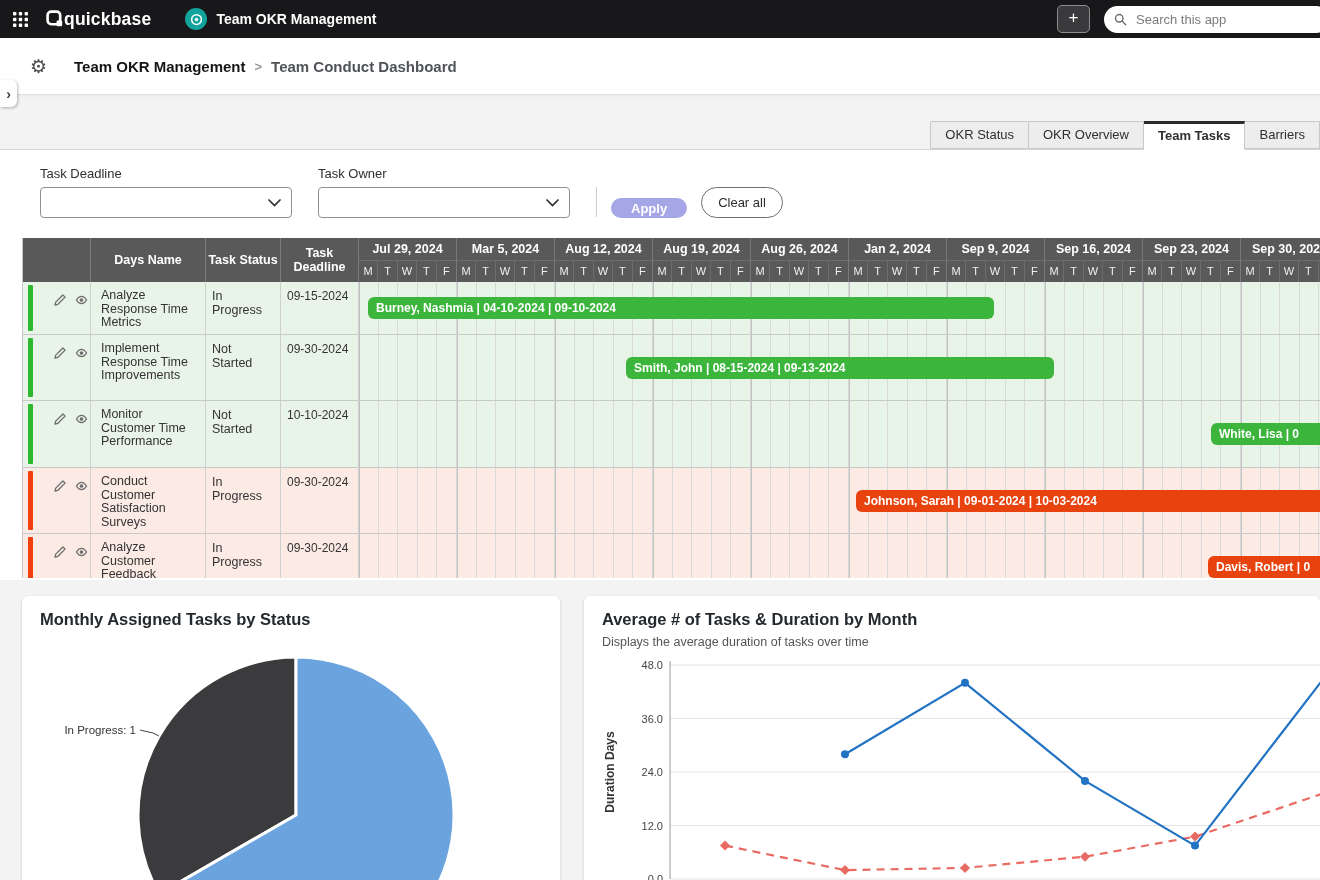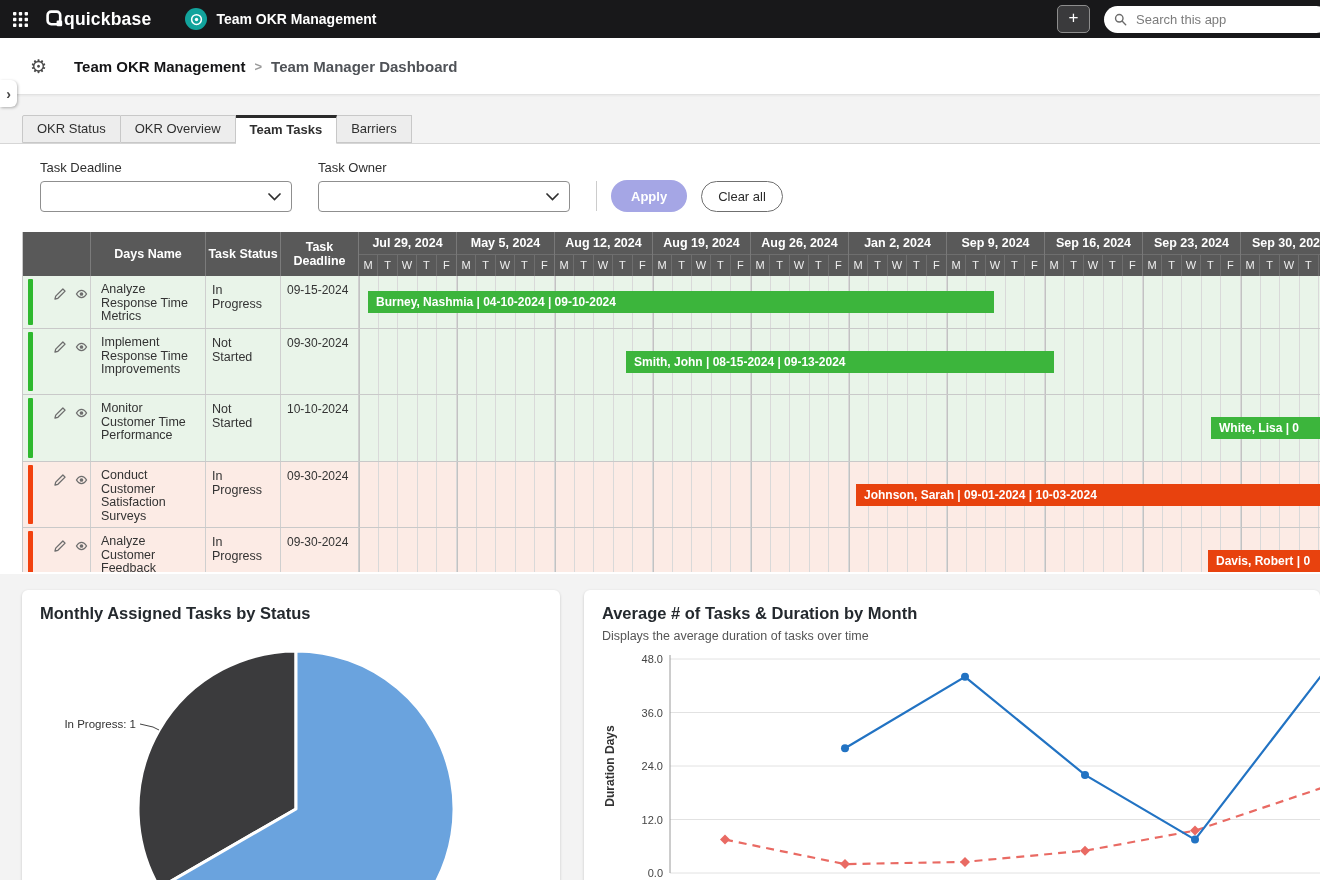--- a/index.html
+++ b/index.html
@@ -28,37 +28,37 @@
             border-bottom:1px solid #e2e2e2;box-shadow:0 1px 2px rgba(0,0,0,.05);position:relative;z-index:5;}
   .gear{font-size:19px;color:#4a4a4a;margin-right:27px;cursor:pointer;line-height:1;}
   .crumb-app{font-size:15px;font-weight:bold;color:#151517;cursor:pointer;}
   .crumb-sep{color:#9a9a9a;margin:0 9px;font-size:13px;font-weight:bold;}
   .crumb-page{font-size:15px;font-weight:bold;color:#4f5257;}
   .side-handle{position:absolute;left:0;top:80px;width:17px;height:27px;background:#fff;border-radius:0 6px 6px 0;
                box-shadow:1px 1px 3px rgba(0,0,0,.28);display:flex;align-items:center;justify-content:center;
                font-size:14px;font-weight:bold;color:#444;z-index:6;cursor:pointer;}
 
   
-  .tabs{display:flex;align-items:flex-end;margin:20px 0 0 22px;position:relative;z-index:3;}
+  .tabs{display:flex;align-items:flex-end;margin:26px 0 0 22px;position:relative;z-index:3;justify-content:flex-end;}
   .tab{background:#ededed;border:1px solid #c8c8c8;border-left:none;padding:0 14px;height:28px;line-height:26px;
        font-size:13px;color:#2f2f2f;cursor:pointer;box-sizing:border-box;}
   .tab:first-child{border-left:1px solid #c8c8c8;border-radius:2px 0 0 0;}
   .tab.active{background:#fff;font-weight:bold;border-top:3px solid #2b2b2b;height:29px;line-height:24px;
               margin-bottom:-1px;border-bottom:1px solid #fff;}
 
   
   .panel{background:#fff;border-top:1px solid #d6d6d6;height:430px;position:relative;z-index:1;}
   .filters{display:flex;align-items:flex-end;padding:16px 0 0 40px;}
   .filter-group{display:flex;flex-direction:column;gap:6px;margin-right:26px;}
   .filter-label{font-size:13px;color:#2f2f2f;}
   .select{width:252px;height:31px;border:1px solid #8f8f8f;border-radius:4px;background:#fff;display:flex;
           align-items:center;justify-content:flex-end;padding-right:10px;box-sizing:border-box;cursor:pointer;}
   .vdiv{width:1px;height:30px;background:#ccc;margin:0 14px 1px 0;}
   .apply-btn{background:#a5a6e5;color:#fff;font-weight:bold;font-size:13px;border:none;border-radius:16px;
-             height:32px;padding:0 20px;margin-right:14px;cursor:pointer;font-family:"Liberation Sans",sans-serif;}
+             height:20px;padding:0 20px;margin-right:14px;cursor:pointer;font-family:"Liberation Sans",sans-serif;}
   .clear-btn{background:#fff;color:#2b2b2b;font-size:13px;border:1px solid #6f6f6f;border-radius:16px;height:31px;
              padding:0 16px;cursor:pointer;font-family:"Liberation Sans",sans-serif;}
 
   
   .gantt-wrap{margin:20px 0 0 22px;width:1298px;height:340px;overflow:hidden;border-left:1px solid #c9c9c9;}
   .gantt{width:1340px;}
   .g-header{display:flex;height:44px;background:#595959;color:#fff;}
   .g-hcell{box-sizing:border-box;border-right:1px solid #7b7b7b;display:flex;align-items:center;justify-content:center;
            font-size:12.5px;font-weight:bold;text-align:center;line-height:1.15;}
   .g-hc0{width:68px;} .g-hc1{width:115px;} .g-hc2{width:75px;} .g-hc3{width:78px;}
@@ -76,21 +76,21 @@
   .accent.green{background:#2eb82e;} .accent.red{background:#f2410e;}
   .row-icons{display:flex;gap:7px;margin-left:30px;}
   .icon-btn{cursor:pointer;display:inline-flex;}
   .g-c1{width:115px;padding:7px 8px 6px 10px;font-size:12.5px;color:#333;line-height:1.08;word-wrap:break-word;}
   .g-c2{width:75px;padding:7px 6px;font-size:12.5px;color:#333;line-height:1.12;}
   .g-c3{width:78px;padding:7px 6px;font-size:12px;color:#333;white-space:nowrap;}
   .g-timeline{position:relative;width:982px;
      background-image:
        repeating-linear-gradient(to right,#c2c2c2 0 1px,transparent 1px 98px),
        repeating-linear-gradient(to right,transparent 0 18.6px,#d9d9d9 18.6px 19.6px);}
-  .g-bar{position:absolute;top:50%;transform:translateY(-50%);height:22px;border-radius:0;color:#fff;font-size:12px;
+  .g-bar{position:absolute;top:50%;transform:translateY(-50%);height:22px;border-radius:6px;color:#fff;font-size:12px;
          font-weight:bold;line-height:22px;padding:0 8px;white-space:nowrap;box-sizing:border-box;cursor:pointer;}
   .g-bar.green{background:#3cb53c;} .g-bar.red{background:#e8420e;}
 
   
   .cards{display:flex;gap:24px;margin:16px 0 0 22px;}
   .card{background:#fff;border-radius:6px;box-shadow:0 1px 3px rgba(0,0,0,.18);overflow:hidden;height:560px;}
   .card1{width:548px;} .card2{width:750px;}
   .card-title{font-size:16.5px;font-weight:bold;color:#24292e;padding:14px 18px 0 18px;}
   .card-sub{font-size:12.5px;color:#555;padding:6px 18px 0 18px;}
   .card svg{display:block;}
@@ -139,21 +139,21 @@
       </svg>
       <input type="text" placeholder="Search this app" style="">
     </div>
   </div>
 </div>
 
 <div class="crumbbar">
   <span class="gear">⚙</span>
   <span class="crumb-app">Team OKR Management</span>
   <span class="crumb-sep">&gt;</span>
-  <span class="crumb-page">Team Manager Dashboard</span>
+  <span class="crumb-page">Team Conduct Dashboard</span>
 </div>
 <div class="side-handle">›</div>
 
 <div class="tabs">
     <div class="tab">OKR Status</div>
     <div class="tab">OKR Overview</div>
     <div class="tab active">Team Tasks</div>
     <div class="tab">Barriers</div>
   </div>
 
@@ -194,21 +194,21 @@
               <div class="g-week-label">Jul 29, 2024</div>
               <div class="g-days">
                 <div class="g-day">M</div>
                 <div class="g-day">T</div>
                 <div class="g-day">W</div>
                 <div class="g-day">T</div>
                 <div class="g-day">F</div>
               </div>
             </div>
             <div class="g-week">
-              <div class="g-week-label">May 5, 2024</div>
+              <div class="g-week-label">Mar 5, 2024</div>
               <div class="g-days">
                 <div class="g-day">M</div>
                 <div class="g-day">T</div>
                 <div class="g-day">W</div>
                 <div class="g-day">T</div>
                 <div class="g-day">F</div>
               </div>
             </div>
             <div class="g-week">
               <div class="g-week-label">Aug 12, 2024</div>

